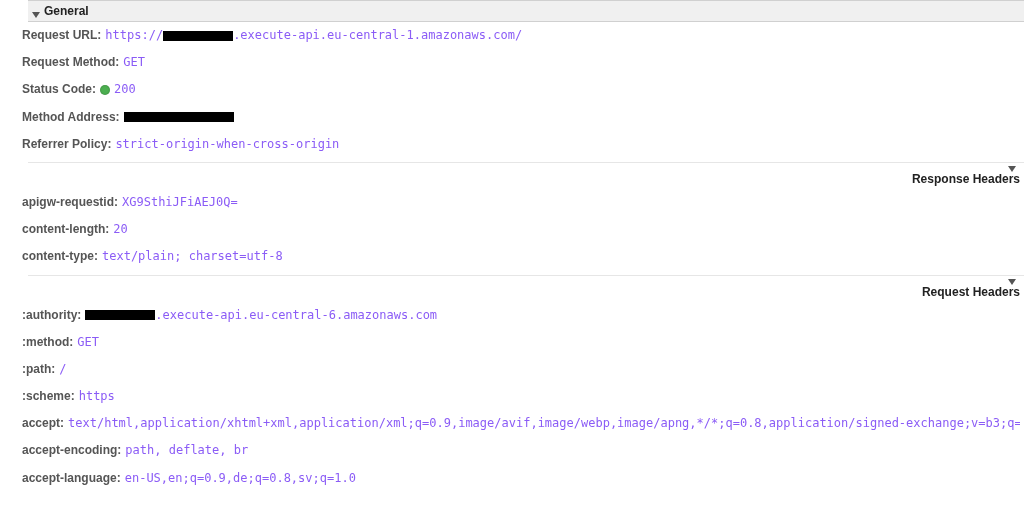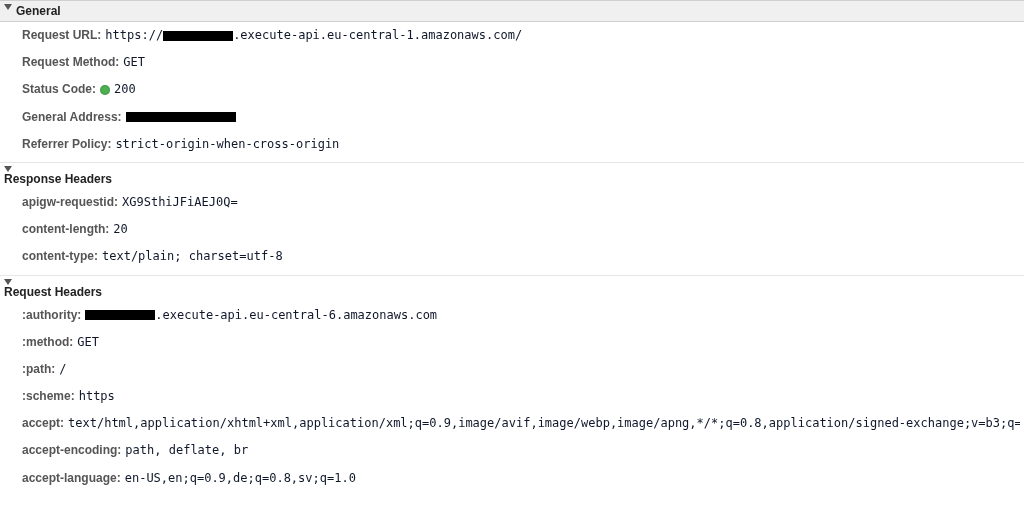--- a/index.html
+++ b/index.html
@@ -5,28 +5,29 @@
     * { box-sizing: border-box; margin: 0; padding: 0; }
     body {
       font-family: -apple-system, BlinkMacSystemFont, "Segoe UI", Helvetica, Arial, sans-serif;
       font-size: 12px;
       color: #222;
       background: #fff;
       width: 1024px;
     }
     .section-header {
       display: flex;
-      align-items: flex-start;
+      align-items: flex-end;
       background: #f0f0f0;
       border-top: 1px solid #d0d0d0;
       border-bottom: 1px solid #d0d0d0;
       padding: 3px 4px;
       font-weight: 700;
       cursor: pointer;
       user-select: none;
+      margin-left: 28px;
     }
     .section-header.plain {
       background: #fff;
       border-top: 1px solid #e6e6e6;
       border-bottom: none;
       flex-direction: column;
     }
     .tri {
       width: 0; height: 0;
       border-left: 4.5px solid transparent;
@@ -43,21 +44,21 @@
     }
     .row .name {
       font-weight: 700;
       color: #555;
       margin-right: 4px;
       white-space: nowrap;
     }
     .row .value {
       font-family: ui-monospace, Menlo, Consolas, monospace;
       font-size: 12px;
-      color: #0f172a;
+      color: #8b5cf6;
       white-space: nowrap;
       overflow: hidden;
     }
     .status-dot {
       display: inline-block;
       width: 10px; height: 10px;
       border-radius: 50%;
       background: #4caf50;
       margin-right: 4px;
       vertical-align: middle;
@@ -89,21 +90,21 @@
     <span class="name">Request Method:</span>
     <span class="value">GET</span>
   </div>
   <div class="row">
     <span class="name">Status Code:</span>
     <span class="value">
       <span class="status-dot"></span><span>200</span>
     </span>
   </div>
   <div class="row">
-    <span class="name">General Address:</span>
+    <span class="name">Method Address:</span>
     <span class="value">
       <span class="redact" style="width:110px"></span>
     </span>
   </div>
   <div class="row">
     <span class="name">Referrer Policy:</span>
     <span class="value">strict-origin-when-cross-origin</span>
   </div>
 </div>
 

